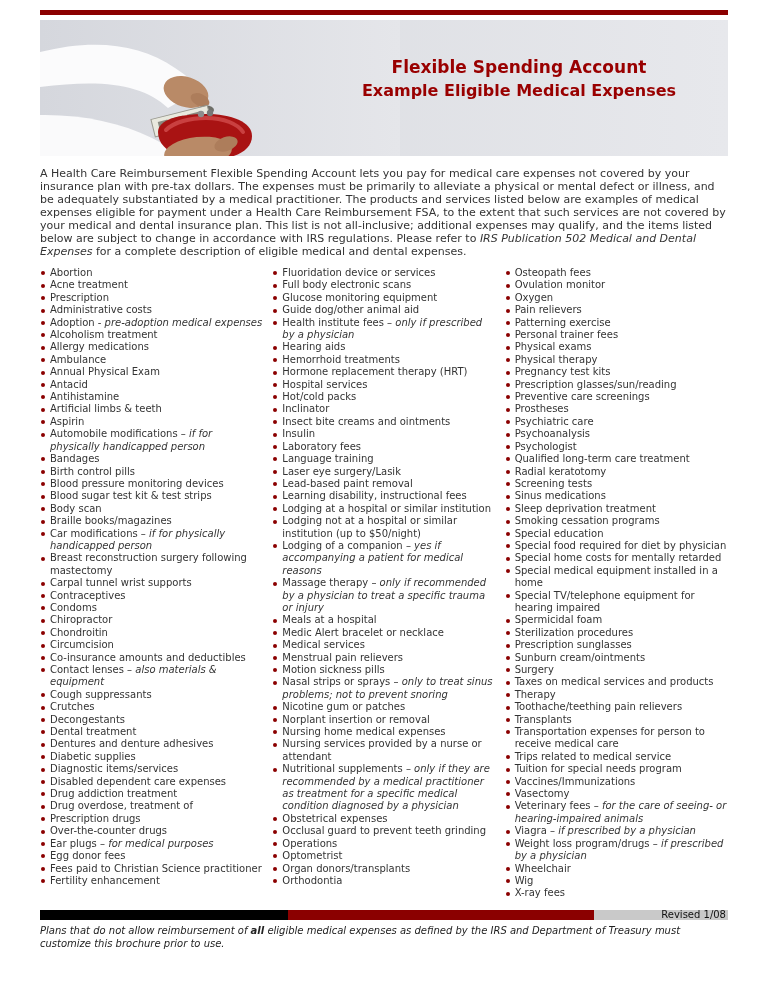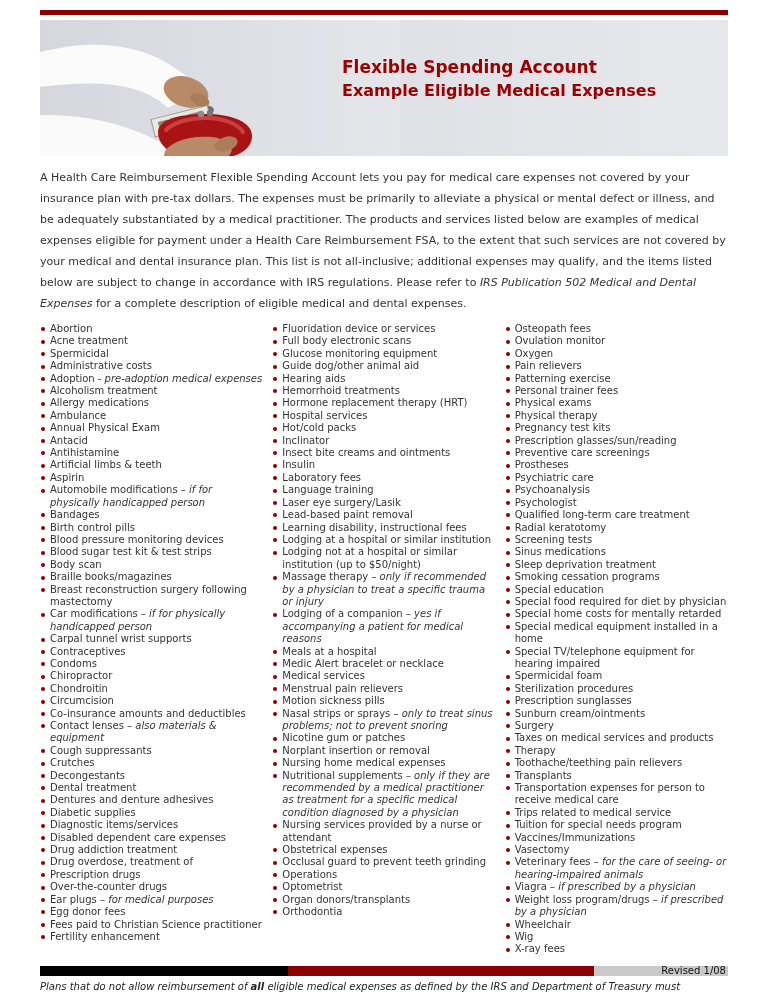--- a/index.html
+++ b/index.html
@@ -34,30 +34,31 @@
     position:relative;
     height:136px;
     background:linear-gradient(90deg,var(--header-bg1),var(--header-bg2));
     overflow:hidden;
     margin-bottom:11px;
   }
   .header-photo{position:absolute;left:0;top:0;height:136px;width:360px;}
   .title-block{
     position:absolute;
     top:36px;
-    left:302px;
+    left:309px;
     width:340px;
+    text-align:center;
     color:var(--accent-red);
     font-weight:bold;
   }
   .title-line1{font-size:17px;line-height:22px;}
   .title-line2{font-size:16px;line-height:25px;}
   .intro{
     font-size:11px;
-    line-height:21px;
+    line-height:13px;
     margin-bottom:9px;
     text-align:left;
   }
   .it{font-style:italic;}
   .bold-it{font-style:italic;font-weight:bold;}
   .columns{
     display:flex;
     gap:9px;
     margin-bottom:10px;
   }
@@ -152,40 +153,40 @@
       <div class="title-line2">Example Eligible Medical Expenses</div>
     </div>
   </div>
 
   <p class="intro"><span>A Health Care Reimbursement Flexible Spending Account lets you pay for medical care expenses not covered by your insurance plan with pre-tax dollars. The expenses must be primarily to alleviate a physical or mental defect or illness, and be adequately substantiated by a medical practitioner. The products and services listed below are examples of medical expenses eligible for payment under a Health Care Reimbursement FSA, to the extent that such services are not covered by your medical and dental insurance plan. This list is not all-inclusive; additional expenses may qualify, and the items listed below are subject to change in accordance with IRS regulations. Please refer to </span><span class="it">IRS Publication 502 Medical and Dental Expenses</span><span> for a complete description of eligible medical and dental expenses.</span></p>
 
   <div class="columns">
     <ul class="col">
         <li class="expense-item"><span>Abortion</span></li>
         <li class="expense-item"><span>Acne treatment</span></li>
-        <li class="expense-item"><span>Spermicidal</span></li>
+        <li class="expense-item"><span>Prescription</span></li>
         <li class="expense-item"><span>Administrative costs</span></li>
         <li class="expense-item"><span>Adoption - </span><span class="it">pre-adoption medical expenses</span></li>
         <li class="expense-item"><span>Alcoholism treatment</span></li>
         <li class="expense-item"><span>Allergy medications</span></li>
         <li class="expense-item"><span>Ambulance</span></li>
         <li class="expense-item"><span>Annual Physical Exam</span></li>
         <li class="expense-item"><span>Antacid</span></li>
         <li class="expense-item"><span>Antihistamine</span></li>
         <li class="expense-item"><span>Artificial limbs &amp; teeth</span></li>
         <li class="expense-item"><span>Aspirin</span></li>
         <li class="expense-item"><span>Automobile modifications – </span><span class="it">if for physically handicapped person</span></li>
         <li class="expense-item"><span>Bandages</span></li>
         <li class="expense-item"><span>Birth control pills</span></li>
         <li class="expense-item"><span>Blood pressure monitoring devices</span></li>
         <li class="expense-item"><span>Blood sugar test kit &amp; test strips</span></li>
         <li class="expense-item"><span>Body scan</span></li>
         <li class="expense-item"><span>Braille books/magazines</span></li>
+        <li class="expense-item"><span>Car modifications – </span><span class="it">if for physically handicapped person</span></li>
         <li class="expense-item"><span>Breast reconstruction surgery following mastectomy</span></li>
-        <li class="expense-item"><span>Car modifications – </span><span class="it">if for physically handicapped person</span></li>
         <li class="expense-item"><span>Carpal tunnel wrist supports</span></li>
         <li class="expense-item"><span>Contraceptives</span></li>
         <li class="expense-item"><span>Condoms</span></li>
         <li class="expense-item"><span>Chiropractor</span></li>
         <li class="expense-item"><span>Chondroitin</span></li>
         <li class="expense-item"><span>Circumcision</span></li>
         <li class="expense-item"><span>Co-insurance amounts and deductibles</span></li>
         <li class="expense-item"><span>Contact lenses – </span><span class="it">also materials &amp; equipment</span></li>
         <li class="expense-item"><span>Cough suppressants</span></li>
         <li class="expense-item"><span>Crutches</span></li>
@@ -202,48 +203,49 @@
         <li class="expense-item"><span>Ear plugs – </span><span class="it">for medical purposes</span></li>
         <li class="expense-item"><span>Egg donor fees</span></li>
         <li class="expense-item"><span>Fees paid to Christian Science practitioner</span></li>
         <li class="expense-item"><span>Fertility enhancement</span></li>
       </ul>
     <ul class="col">
         <li class="expense-item"><span>Fluoridation device or services</span></li>
         <li class="expense-item"><span>Full body electronic scans</span></li>
         <li class="expense-item"><span>Glucose monitoring equipment</span></li>
         <li class="expense-item"><span>Guide dog/other animal aid</span></li>
+        <li class="expense-item"><span>Health institute fees – </span><span class="it">only if prescribed by a physician</span></li>
         <li class="expense-item"><span>Hearing aids</span></li>
         <li class="expense-item"><span>Hemorrhoid treatments</span></li>
         <li class="expense-item"><span>Hormone replacement therapy (HRT)</span></li>
         <li class="expense-item"><span>Hospital services</span></li>
         <li class="expense-item"><span>Hot/cold packs</span></li>
         <li class="expense-item"><span>Inclinator</span></li>
         <li class="expense-item"><span>Insect bite creams and ointments</span></li>
         <li class="expense-item"><span>Insulin</span></li>
         <li class="expense-item"><span>Laboratory fees</span></li>
         <li class="expense-item"><span>Language training</span></li>
         <li class="expense-item"><span>Laser eye surgery/Lasik</span></li>
         <li class="expense-item"><span>Lead-based paint removal</span></li>
         <li class="expense-item"><span>Learning disability, instructional fees</span></li>
         <li class="expense-item"><span>Lodging at a hospital or similar institution</span></li>
         <li class="expense-item"><span>Lodging not at a hospital or similar institution (up to $50/night)</span></li>
+        <li class="expense-item"><span>Lodging of a companion – </span><span class="it">yes if accompanying a patient for medical reasons</span></li>
         <li class="expense-item"><span>Massage therapy – </span><span class="it">only if recommended by a physician to treat a specific trauma or injury</span></li>
-        <li class="expense-item"><span>Lodging of a companion – </span><span class="it">yes if accompanying a patient for medical reasons</span></li>
         <li class="expense-item"><span>Meals at a hospital</span></li>
         <li class="expense-item"><span>Medic Alert bracelet or necklace</span></li>
         <li class="expense-item"><span>Medical services</span></li>
         <li class="expense-item"><span>Menstrual pain relievers</span></li>
         <li class="expense-item"><span>Motion sickness pills</span></li>
         <li class="expense-item"><span>Nasal strips or sprays – </span><span class="it">only to treat sinus problems; not to prevent snoring</span></li>
         <li class="expense-item"><span>Nicotine gum or patches</span></li>
         <li class="expense-item"><span>Norplant insertion or removal</span></li>
         <li class="expense-item"><span>Nursing home medical expenses</span></li>
+        <li class="expense-item"><span>Nursing services provided by a nurse or attendant</span></li>
         <li class="expense-item"><span>Nutritional supplements – </span><span class="it">only if they are recommended by a medical practitioner as treatment for a specific medical condition diagnosed by a physician</span></li>
-        <li class="expense-item"><span>Nursing services provided by a nurse or attendant</span></li>
         <li class="expense-item"><span>Obstetrical expenses</span></li>
         <li class="expense-item"><span>Occlusal guard to prevent teeth grinding</span></li>
         <li class="expense-item"><span>Operations</span></li>
         <li class="expense-item"><span>Optometrist</span></li>
         <li class="expense-item"><span>Organ donors/transplants</span></li>
         <li class="expense-item"><span>Orthodontia</span></li>
       </ul>
     <ul class="col">
         <li class="expense-item"><span>Osteopath fees</span></li>
         <li class="expense-item"><span>Ovulation monitor</span></li>

